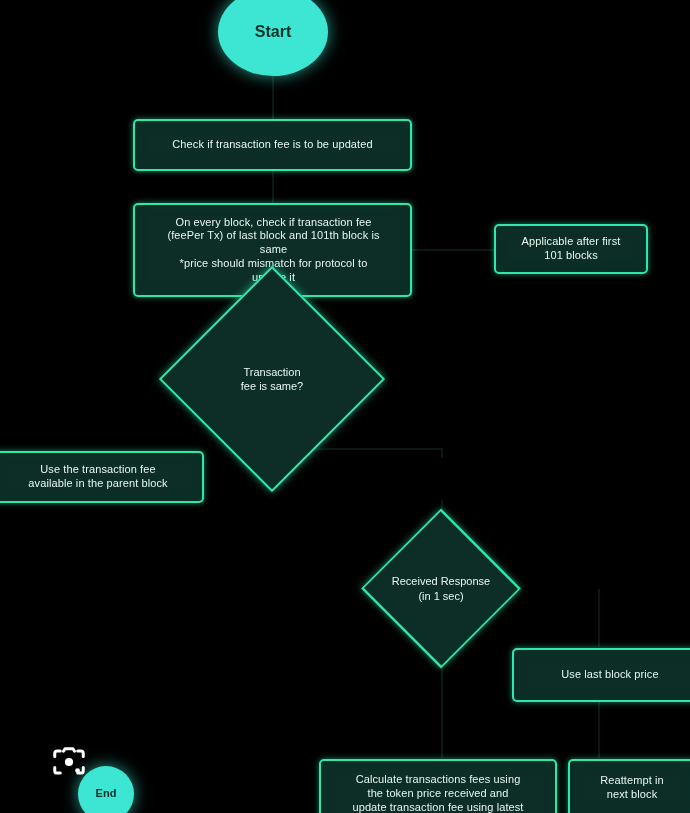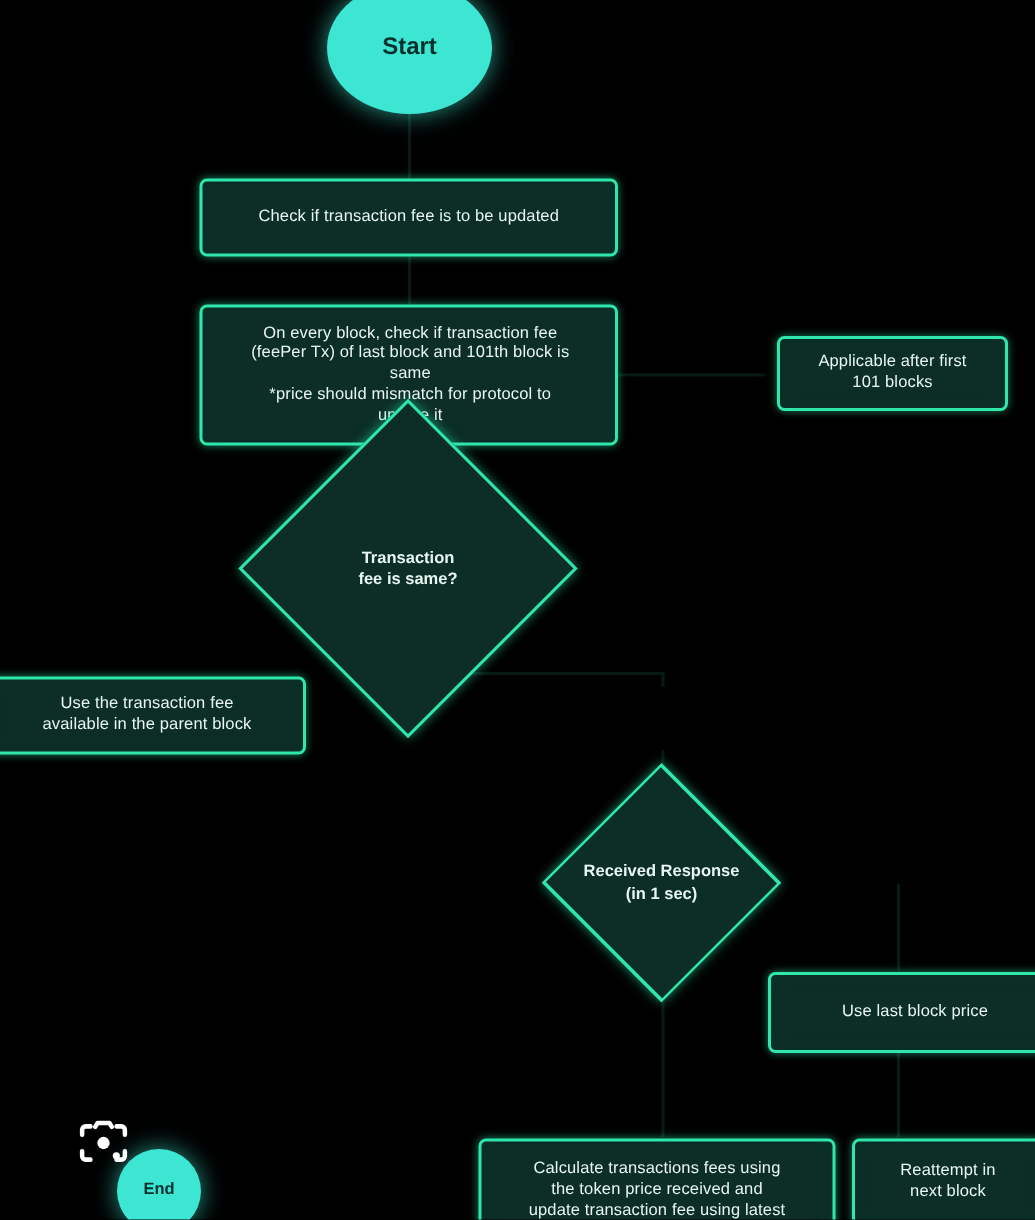--- a/index.html
+++ b/index.html
@@ -52,21 +52,20 @@
     border-radius: 50%;
     color: #06302b;
     font-weight: bold;
     font-size: 16px;
     box-shadow: 0 0 16px rgba(60,230,210,0.65);
   }
 
   
   .diamond-wrap {
     position: absolute;
-    font-weight: bold;
   }
   .diamond-shape {
     position: absolute;
     inset: 0;
     background: #0c2e26;
     border: 2px solid #2fe6ab;
     box-shadow: 0 0 8px rgba(45,230,170,0.6);
     transform: rotate(45deg);
   }
   .diamond-label {
@@ -130,21 +129,21 @@
   </div>
 
   <div class="node box" style="left:133px; top:203px; width:279px; height:94px; flex-direction:column;padding-left:12px;">
     <span class="line2">On every block, check if transaction fee</span>
     <span class="line2">(feePer Tx) of last block and 101th block is</span>
     <span class="line2">same</span>
     <span class="line2 italic">*price should mismatch for protocol to</span>
     <span class="line2 italic">update it</span>
   </div>
 
-  <div class="node box" style="left:518px; top:224px; width:154px; height:50px; flex-direction:column;">
+  <div class="node box" style="left:494px; top:224px; width:154px; height:50px; flex-direction:column;">
     <span class="line2">Applicable after first</span>
     <span class="line2">101 blocks</span>
   </div>
 
   <div class="diamond-wrap" style="left:192px; top:299px; width:160px; height:160px;">
     <div class="diamond-shape"></div>
     <div class="diamond-label">
       <span>Transaction</span>
       <span>fee is same?</span>
     </div>

